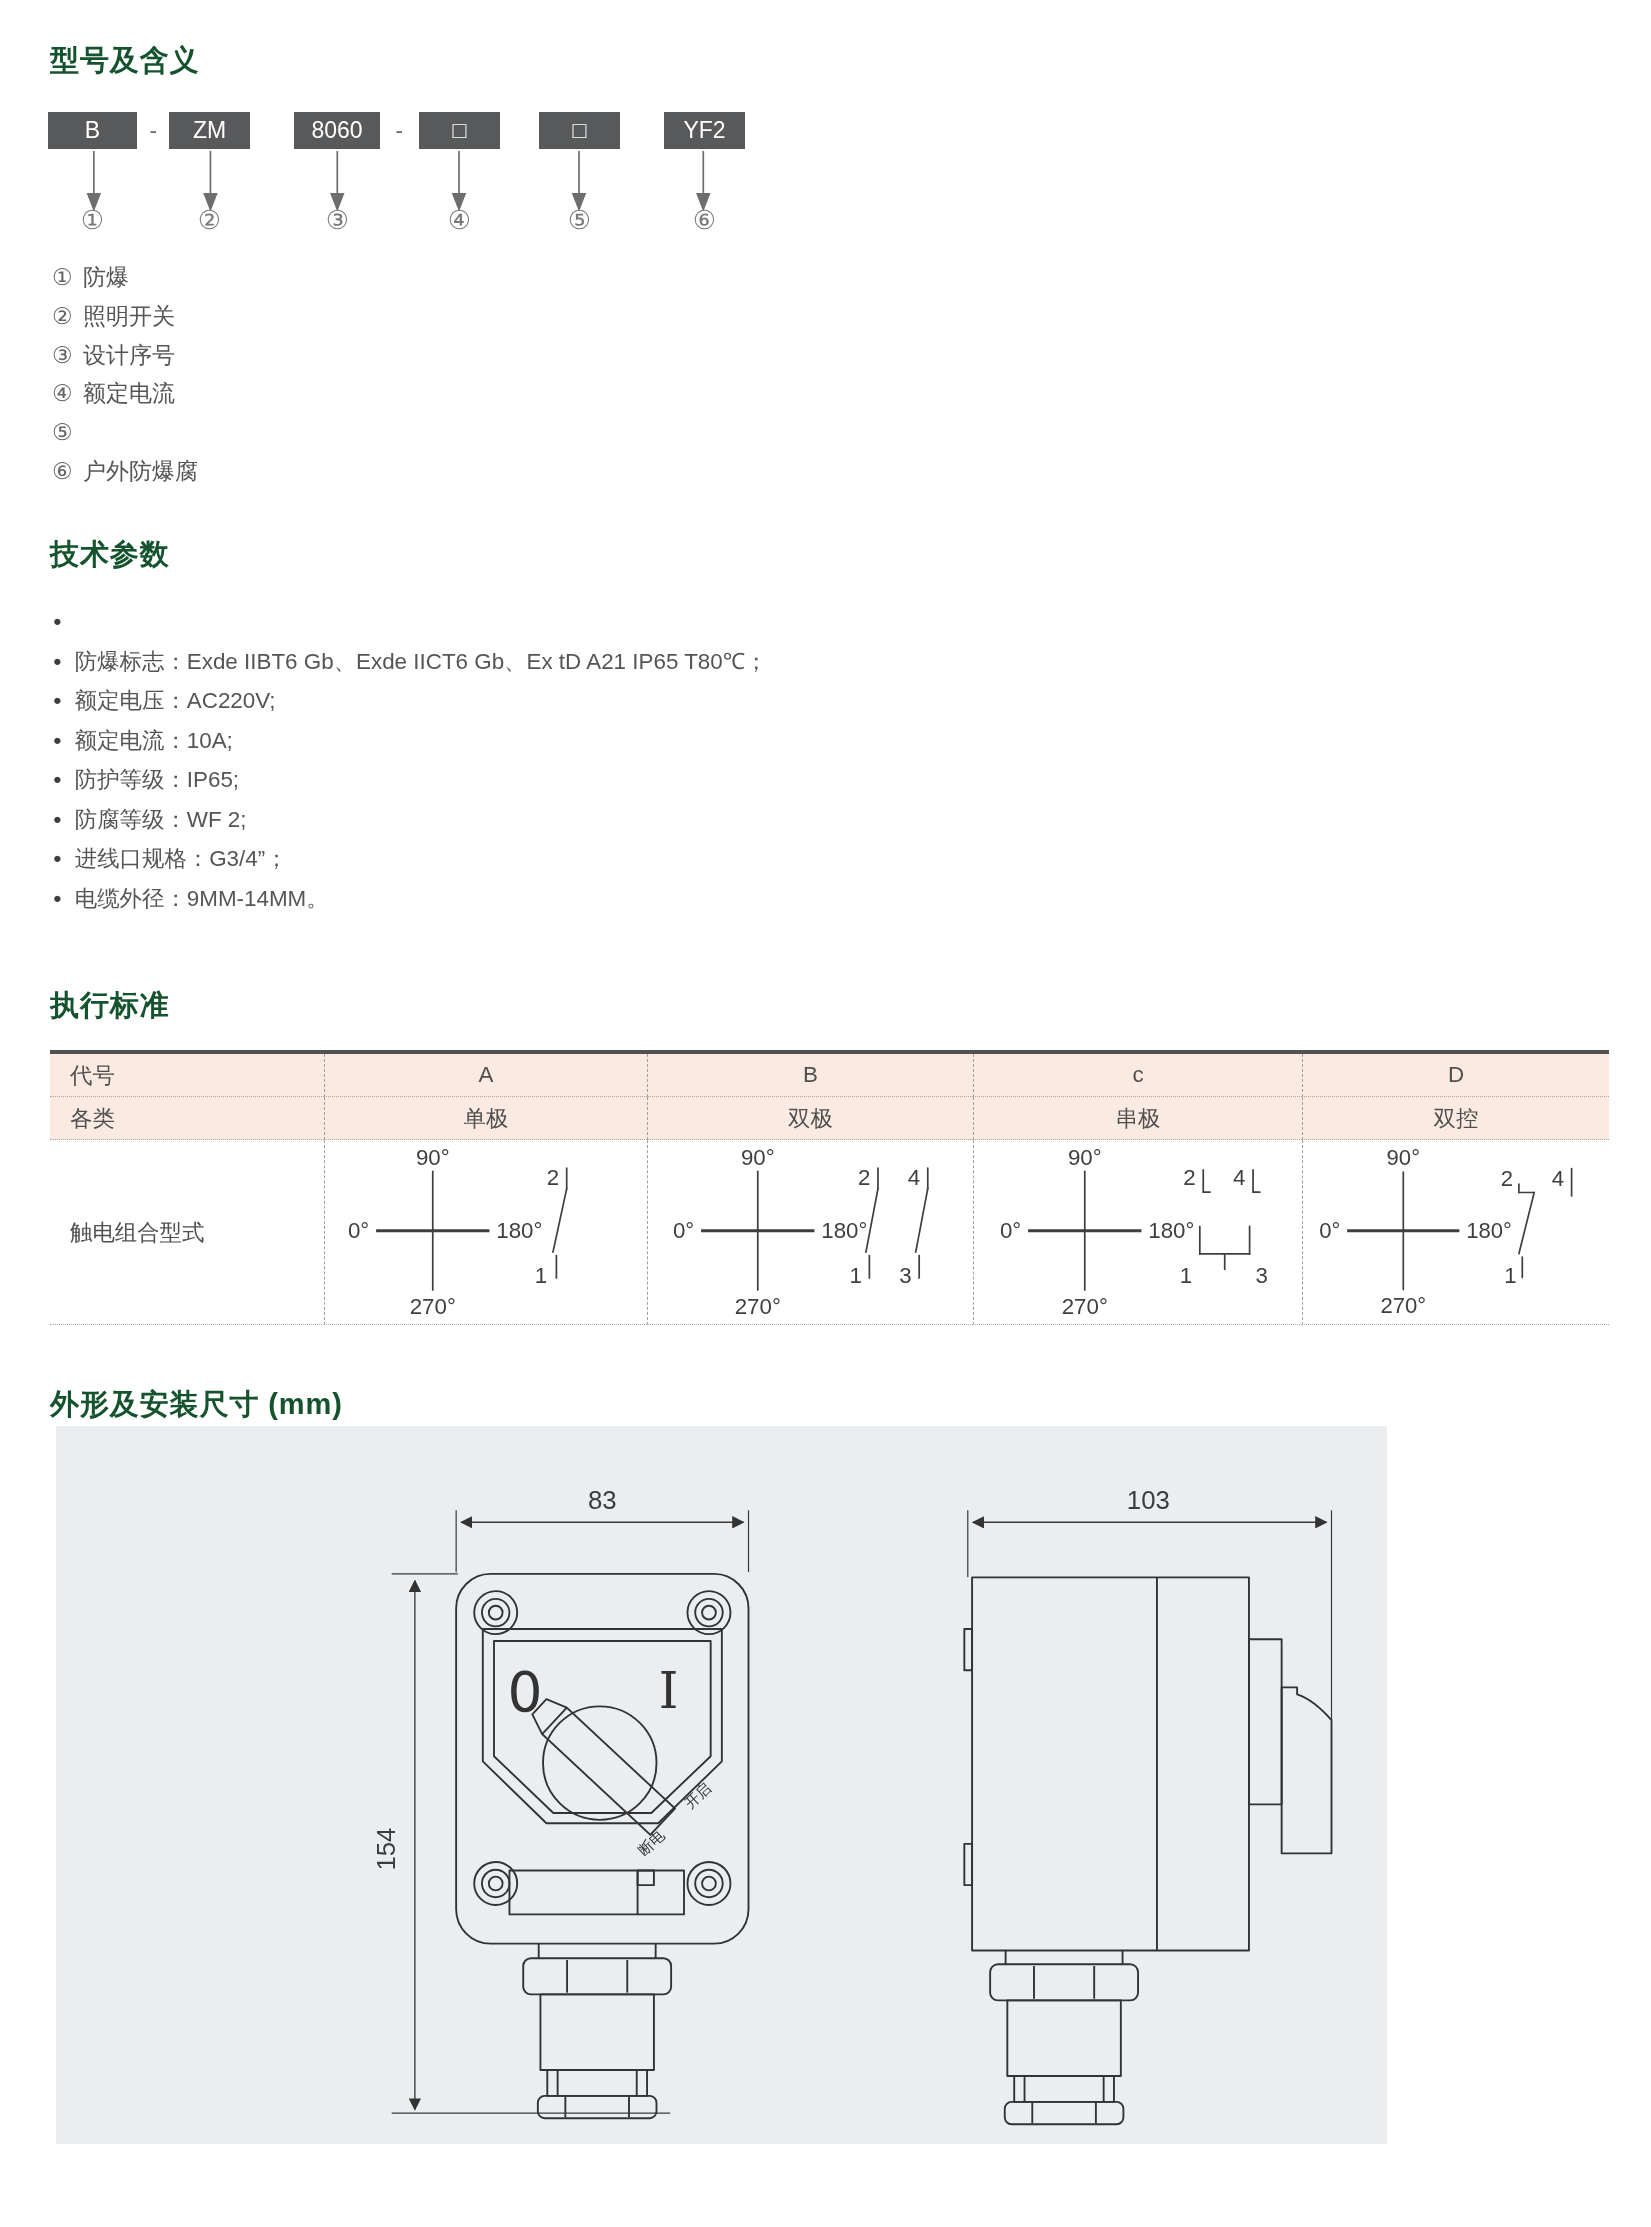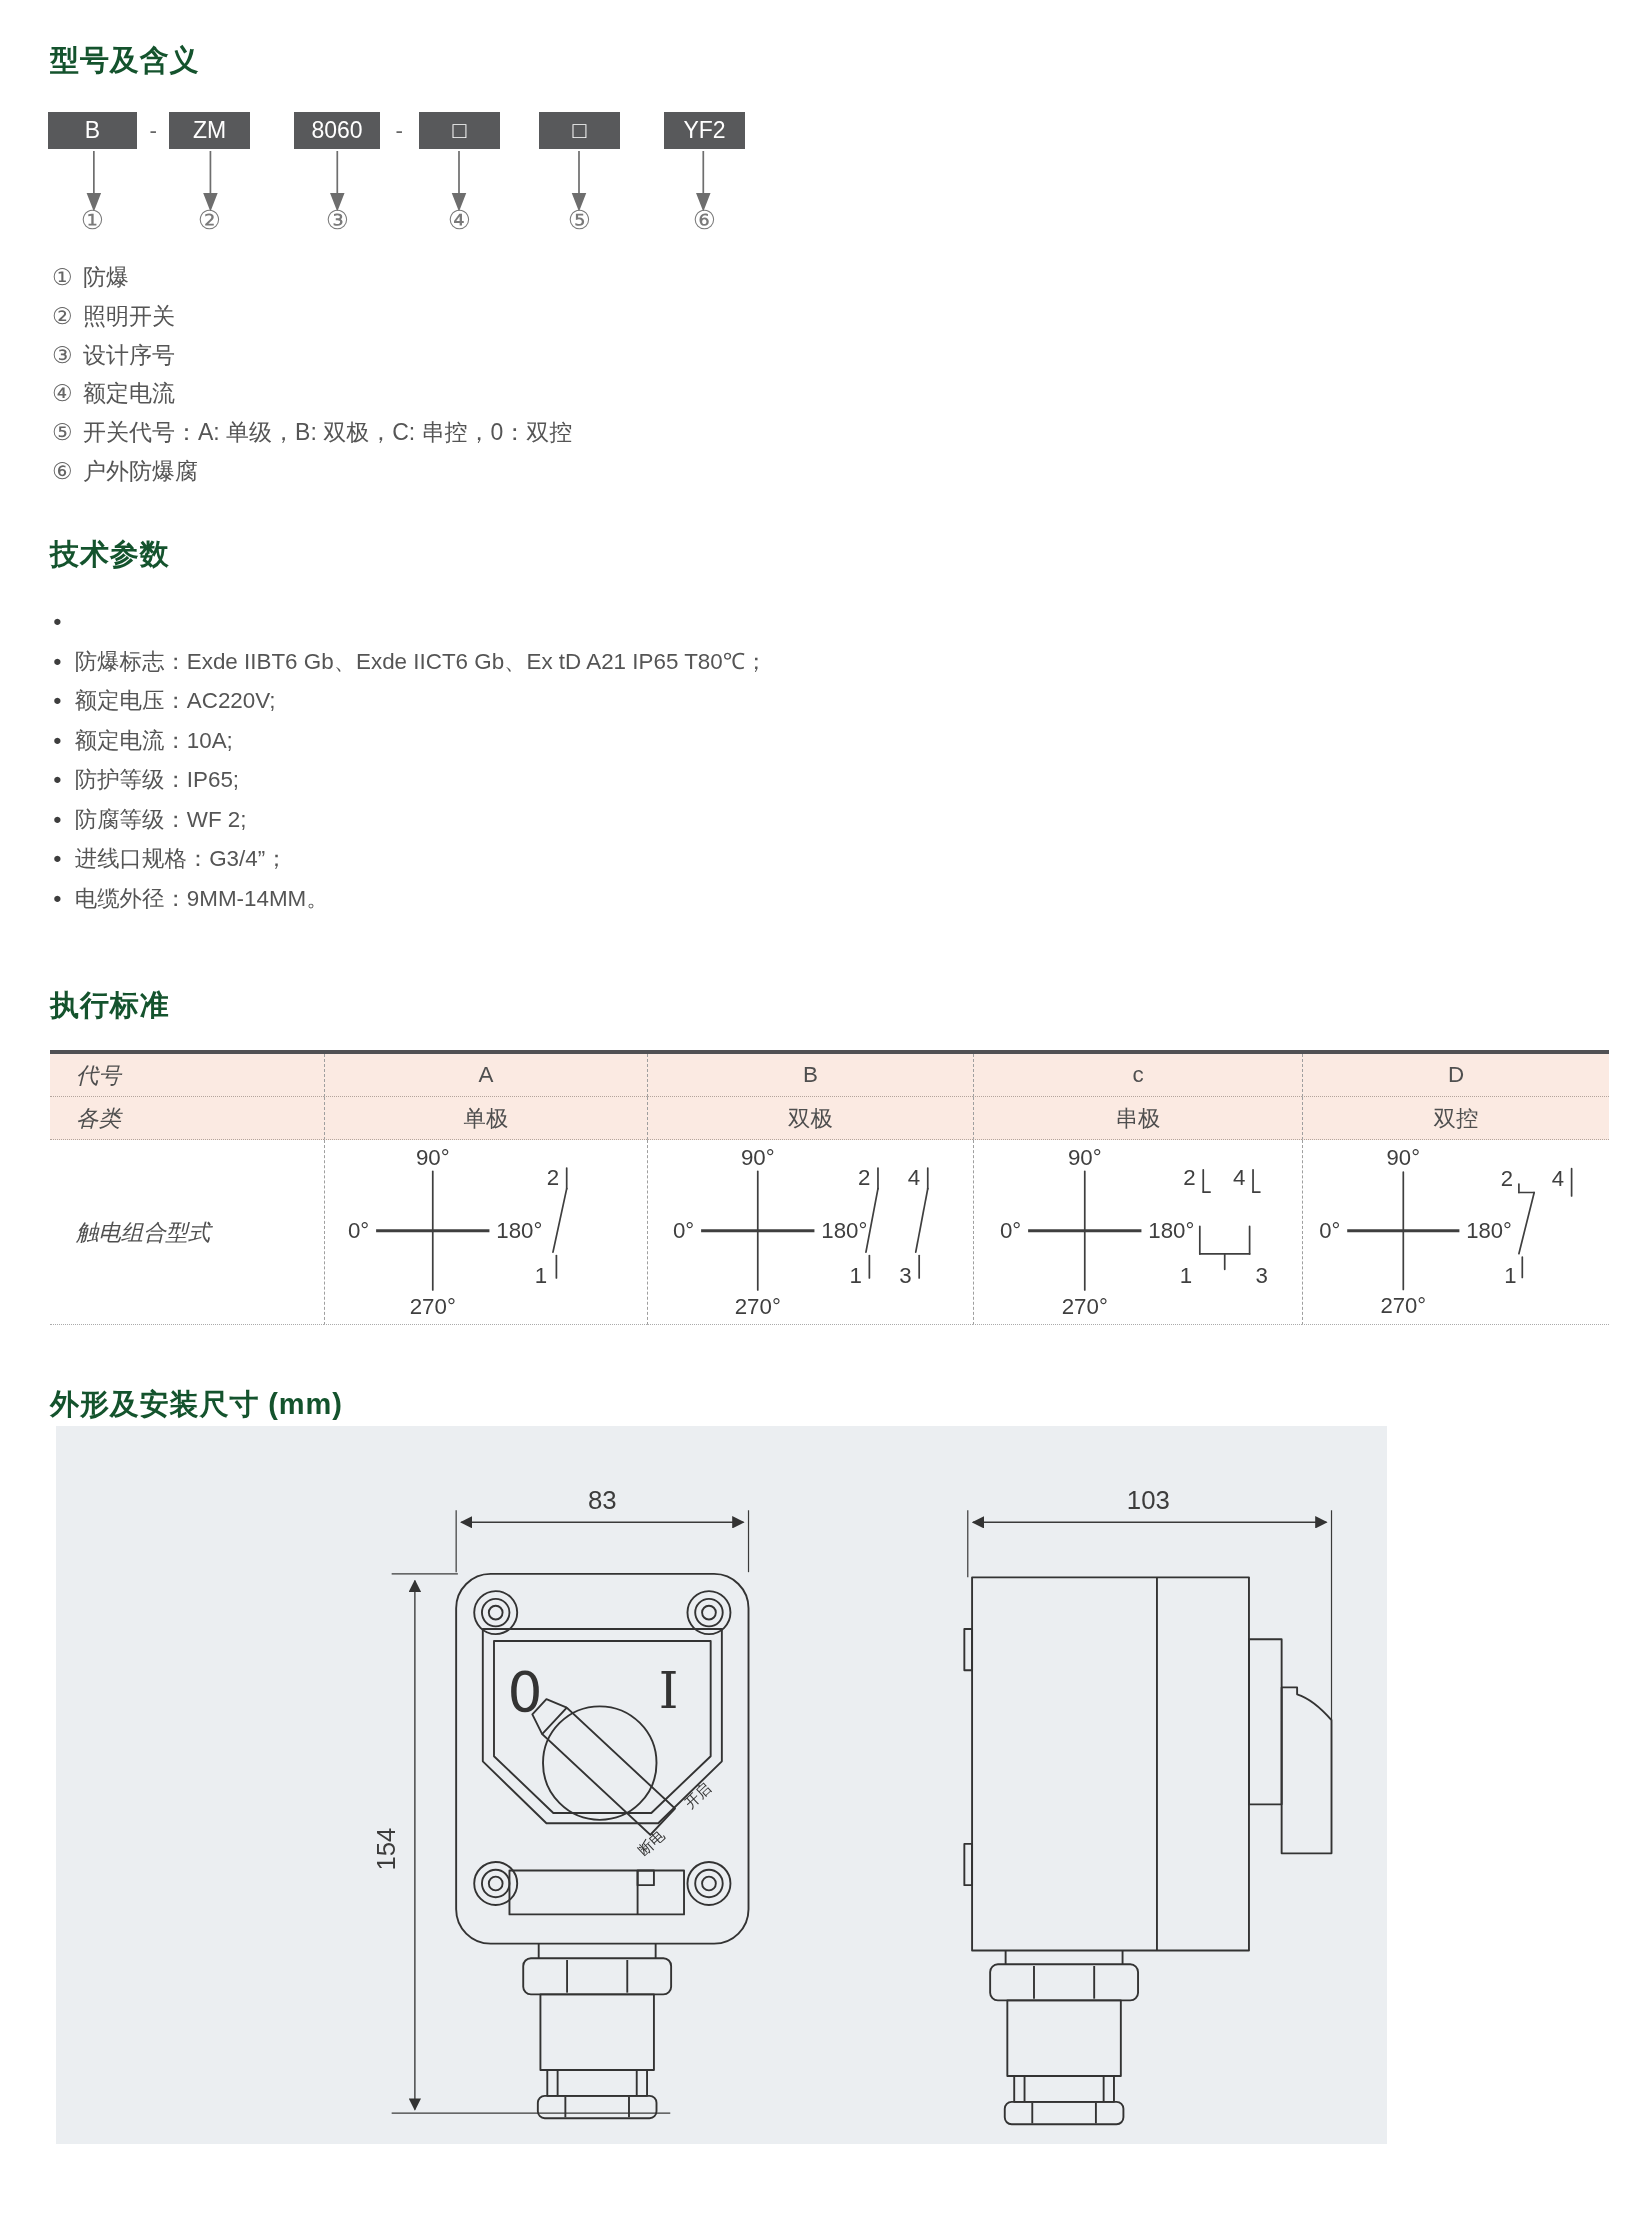--- a/index.html
+++ b/index.html
@@ -30,21 +30,21 @@
   .t1{top:604px;} .t2{top:644px;} .t3{top:683px;} .t4{top:723px;}
   .t5{top:762px;} .t6{top:802px;} .t7{top:841px;} .t8{top:881px;}
 
   
   .sw-table{position:absolute;left:50px;top:1050px;width:1559px;display:grid;
             grid-template-columns:274px 323px 326px 329px 307px;
             grid-template-rows:43px 43px 185px;
             border-top:4.3px solid #515154;font-size:22.4px;color:#4f4f4f;}
   .cell{display:flex;align-items:center;justify-content:center;}
   .cell.hdr{background:#fbeae2;border-bottom:1.7px dotted #b3a49c;}
-  .cell.lbl{justify-content:flex-start;padding-left:26px;box-sizing:border-box;font-style:italic;}
+  .cell.lbl{justify-content:flex-start;padding-left:20px;box-sizing:border-box;}
   .cell.vline{border-left:0.9px dashed #9f9f9f;}
   .cell.diag{background:#fff;border-bottom:1.7px dotted #ababab;}
   .diag svg{display:block;}
   .dg-txt{font-size:26px;fill:#3f3f3f;font-family:"Liberation Sans",sans-serif;}
   .dg-ln{stroke:#3f3f3f;stroke-width:2;fill:none;stroke-linecap:round;}
   .dg-ax{stroke:#3f3f3f;stroke-width:3.6;fill:none;}
 
   
   .panel{position:absolute;left:56px;top:1426px;width:1331px;height:718px;background:#ebeef1;}
   .ln{stroke:#333;stroke-width:2.2;fill:none;stroke-linejoin:round;}
@@ -104,21 +104,20 @@
   <div class="mitem i3">
     <span class="num">③</span>
     <span>设计序号</span>
   </div>
   <div class="mitem i4">
     <span class="num">④</span>
     <span>额定电流</span>
   </div>
   <div class="mitem i5">
     <span class="num">⑤</span>
-    <span>开关代号：A: 单级，B: 双极，C: 串控，0：双控</span>
   </div>
   <div class="mitem i6">
     <span class="num">⑥</span>
     <span>户外防爆腐</span>
   </div>
 
   <div class="h-title h-tech">技术参数</div>
 
   <div class="bullet t1">
       <span class="dot">●</span>

